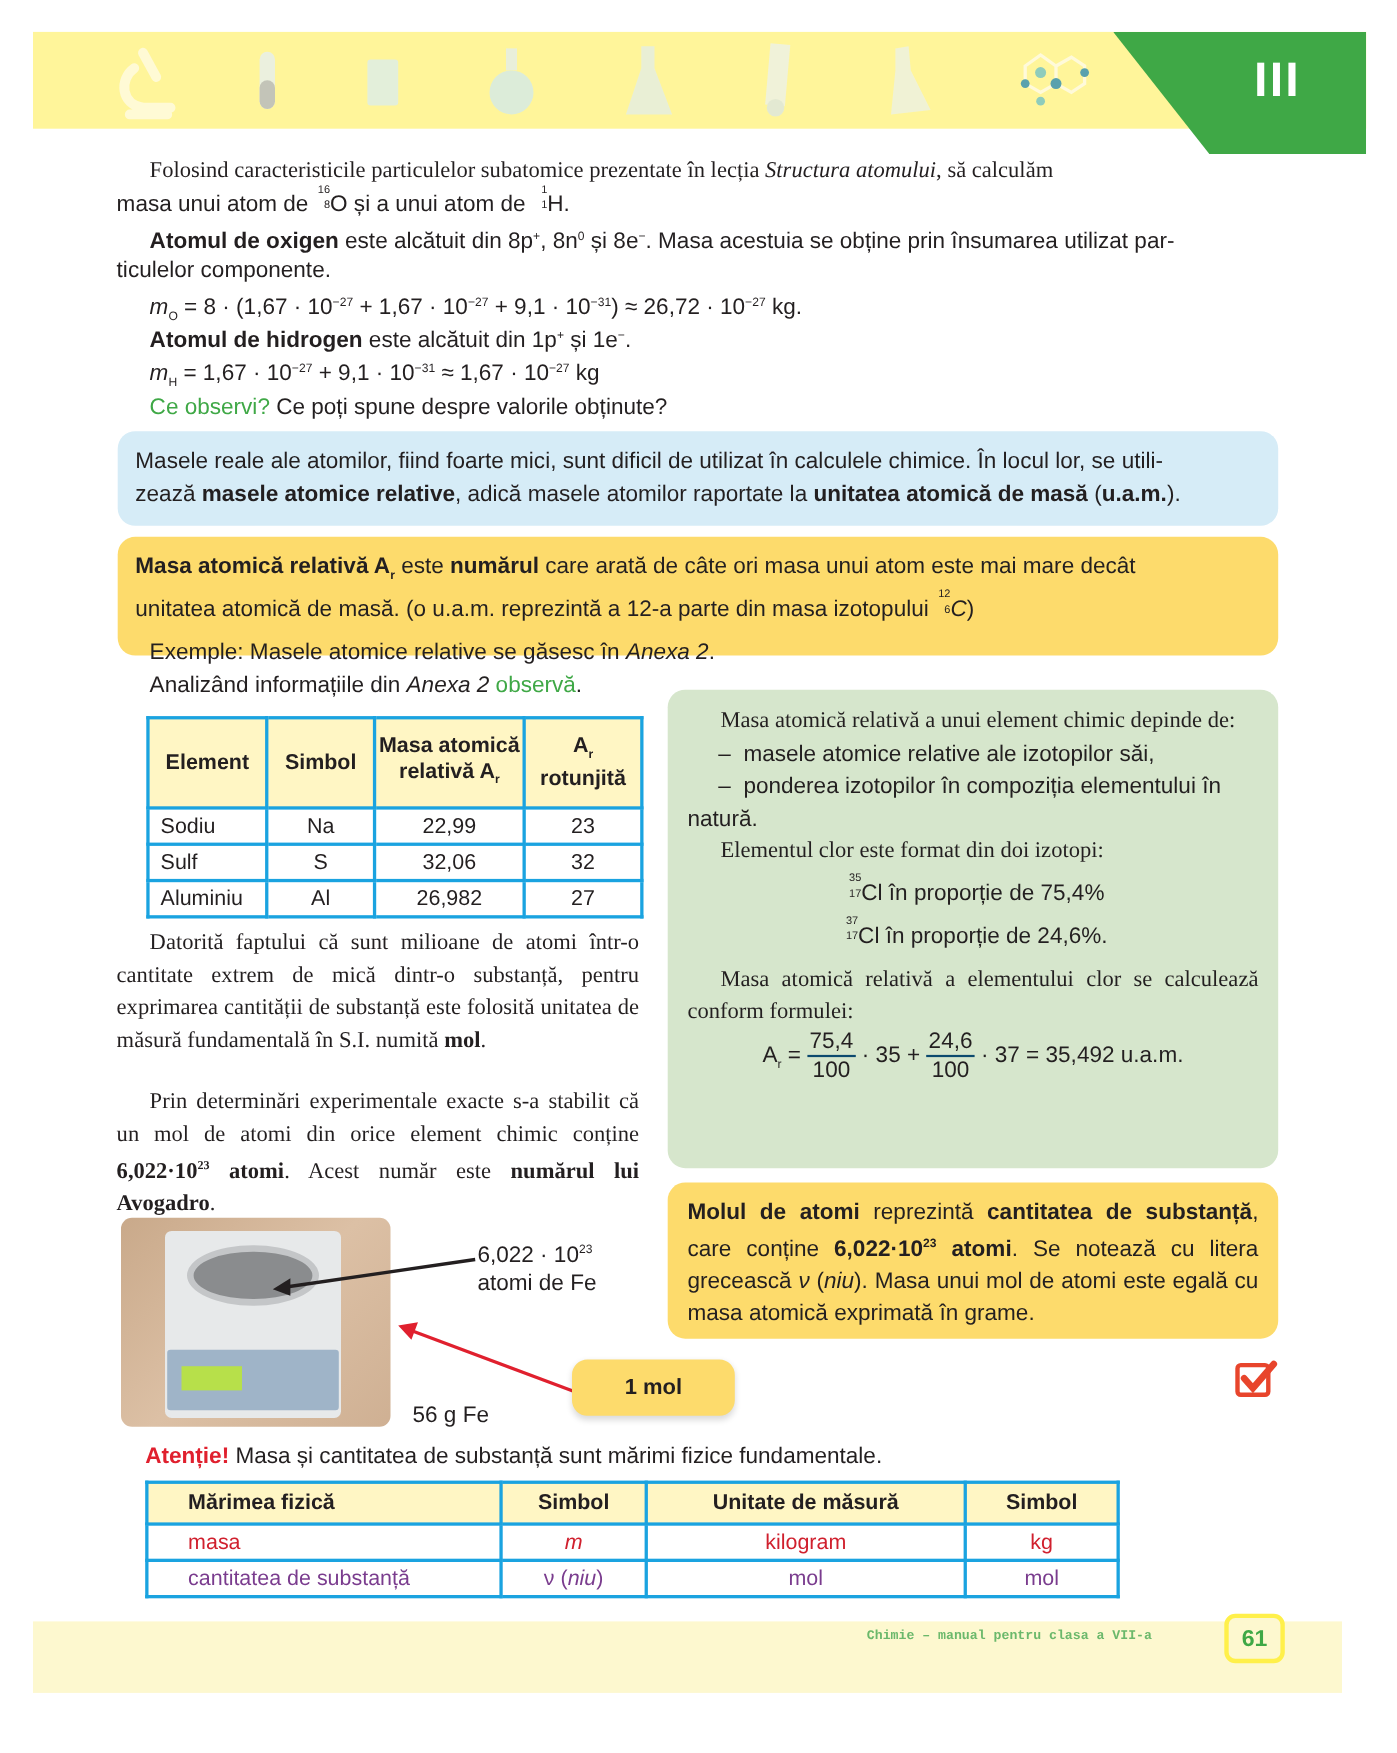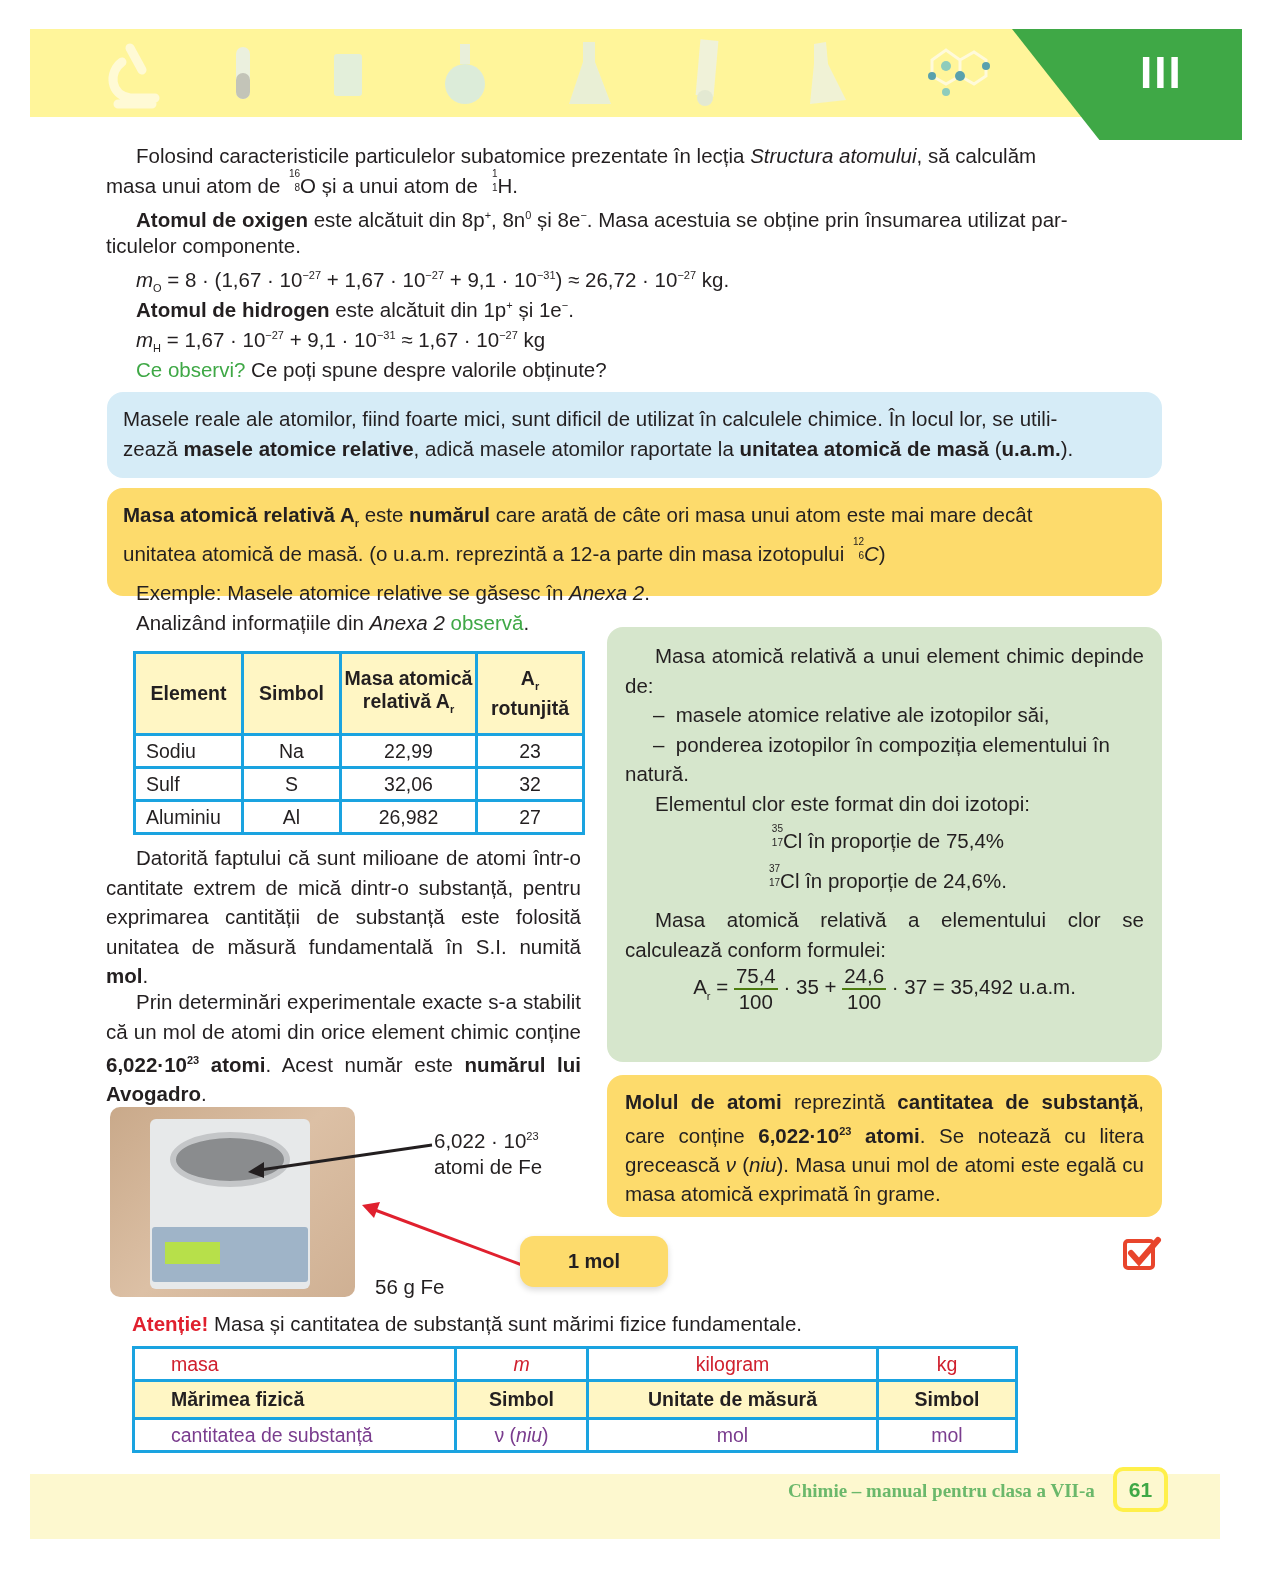--- a/index.html
+++ b/index.html
@@ -3,21 +3,21 @@
 <meta charset="utf-8">
 <style>
   * { box-sizing: border-box; margin: 0; padding: 0; }
   body { width: 1270px; height: 1594px; background: #ffffff; position: relative; font-family: "DejaVu Sans", sans-serif; color: #231f20; overflow: hidden; }
   .abs { position: absolute; }
   .banner { left: 30px; top: 29px; width: 1212px; height: 88px; background: #fff59a; }
   .banner-green { left: 1012px; top: 29px; width: 230px; height: 111px; background: #3fa846; clip-path: polygon(0 0, 100% 0, 100% 100%, 38% 100%); }
   .chapter-num { left: 1140px; top: 48px; font-size: 44px; font-weight: bold; color: #ffffff; font-family: "Liberation Sans", sans-serif; letter-spacing: 2px; }
   .deco { opacity: 0.85; }
   .txt { font-size: 20.5px; line-height: 29.5px; font-family: "Liberation Sans", sans-serif; }
-  .indent { text-indent: 30px; }
+  .indent { text-indent: 30px; font-family: Liberation Serif, serif; }
   .justify { text-align: justify; }
   .green { color: #3fa846; }
   .red { color: #e0202e; }
   b { font-weight: bold; }
   sup, sub { font-size: 11px; }
   .iso { display: inline-block; position: relative; width: 14px; height: 20px; vertical-align: -2px; font-size: 10px; line-height: 10px; text-align: right; }
   .iso span { position: absolute; right: 0; }
   .iso .a { top: -6px; } .iso .z { top: 8px; }
   .box-blue { left: 107px; top: 392px; width: 1055px; height: 86px; background: #d6ecf7; border-radius: 16px; padding: 12px 16px; }
   .box-yellow { left: 107px; top: 488px; width: 1055px; height: 108px; background: #fddb6c; border-radius: 16px; padding: 12px 16px; }
@@ -31,24 +31,24 @@
   .t2 td, .t2 th { border: 3px solid #1aa3e0; font-size: 19.5px; height: 33px; }
   .t2 th { background: #fff6c4; font-weight: bold; height: 38px; }
   .c { text-align: center; } .l { text-align: left; padding-left: 10px; }
   .photo { left: 110px; top: 1107px; width: 245px; height: 190px; background: linear-gradient(135deg, #c9a98a 0%, #dcc0a5 50%, #cfb093 100%); border-radius: 10px; overflow: hidden; }
   .scale-body { position: absolute; left: 40px; top: 12px; width: 160px; height: 170px; background: #e7e9ea; border-radius: 6px; }
   .scale-pan { position: absolute; left: 60px; top: 25px; width: 120px; height: 55px; background: #8a8c8e; border-radius: 50%; border: 6px solid #c4c6c8; }
   .scale-panel { position: absolute; left: 42px; top: 120px; width: 156px; height: 55px; background: #9fb4c8; border-radius: 3px; }
   .scale-lcd { position: absolute; left: 55px; top: 135px; width: 55px; height: 22px; background: #b7e04a; }
   .mol-pill { left: 520px; top: 1236px; width: 148px; height: 51px; background: #fddb6c; border-radius: 14px; box-shadow: 0 3px 6px rgba(0,0,0,0.15); font-family: "Liberation Sans", sans-serif; font-weight: bold; font-size: 20px; display: flex; align-items: center; justify-content: center; }
   .footer { left: 30px; top: 1474px; width: 1190px; height: 65px; background: #fdf8cf; }
-  .footer-text { left: 788px; top: 1479px; font-family: Liberation Serif, serif; font-weight: bold; font-size: 19px; color: #6bb86b; }
+  .footer-text { left: 788px; top: 1479px; font-family: Liberation Mono, monospace; font-weight: bold; font-size: 12px; color: #6bb86b; }
   .page-box { left: 1113px; top: 1467px; width: 55px; height: 45px; border: 4px solid #fff04a; border-radius: 10px; background: #fdf8cf; font-family: "Liberation Sans", sans-serif; font-weight: bold; font-size: 21px; color: #3fa846; display: flex; align-items: center; justify-content: center; }
   .frac { display: inline-block; text-align: center; vertical-align: middle; }
-  .frac .n { display: block; border-bottom: 2px solid #4d7c0f; padding: 0 2px; line-height: 24px; }
+  .frac .n { display: block; border-bottom: 2px solid #0c4a6e; padding: 0 2px; line-height: 24px; }
   .frac .d { display: block; line-height: 24px; }
 </style>
 </head>
 <body>
 
 <div class="abs banner"></div>
 <div class="abs banner-green"></div>
 <div class="abs chapter-num">III</div>
 
 <svg class="abs deco" style="left:100px;top:40px" width="70" height="70">
@@ -204,31 +204,31 @@
   <rect x="3" y="5" width="28" height="27" rx="3" stroke="#e8452c" stroke-width="4" fill="none"></rect>
   <path d="M9 17 L17 26 L36 4" stroke="#e8452c" stroke-width="6" fill="none" stroke-linecap="round"></path>
 </svg>
 
 <div class="abs txt" style="left:132px;top:1309px;">
   <b class="red">Atenție!</b><span> Masa și cantitatea de substanță sunt mărimi fizice fundamentale.</span>
 </div>
 
 <table class="abs t2">
   <tbody>
-      <tr style="color:#d0202e">
+      <tr>
+    <th class="l" style="width:322px;padding-left:36px">Mărimea fizică</th>
+    <th style="width:132px">Simbol</th>
+    <th style="width:290px">Unitate de măsură</th>
+    <th>Simbol</th>
+  </tr>
+  <tr style="color:#d0202e">
     <td class="l" style="padding-left:36px">masa</td>
     <td class="c"><i>m</i></td>
     <td class="c">kilogram</td>
     <td class="c">kg</td>
-  </tr>
-  <tr>
-    <th class="l" style="width:322px;padding-left:36px">Mărimea fizică</th>
-    <th style="width:132px">Simbol</th>
-    <th style="width:290px">Unitate de măsură</th>
-    <th>Simbol</th>
   </tr>
   <tr style="color:#7a3c8e">
     <td class="l" style="padding-left:36px">cantitatea de substanță</td>
     <td class="c"><span>ν</span> (<i>niu</i>)</td>
     <td class="c">mol</td>
     <td class="c">mol</td>
   </tr>
 </tbody>
   </table>
 

